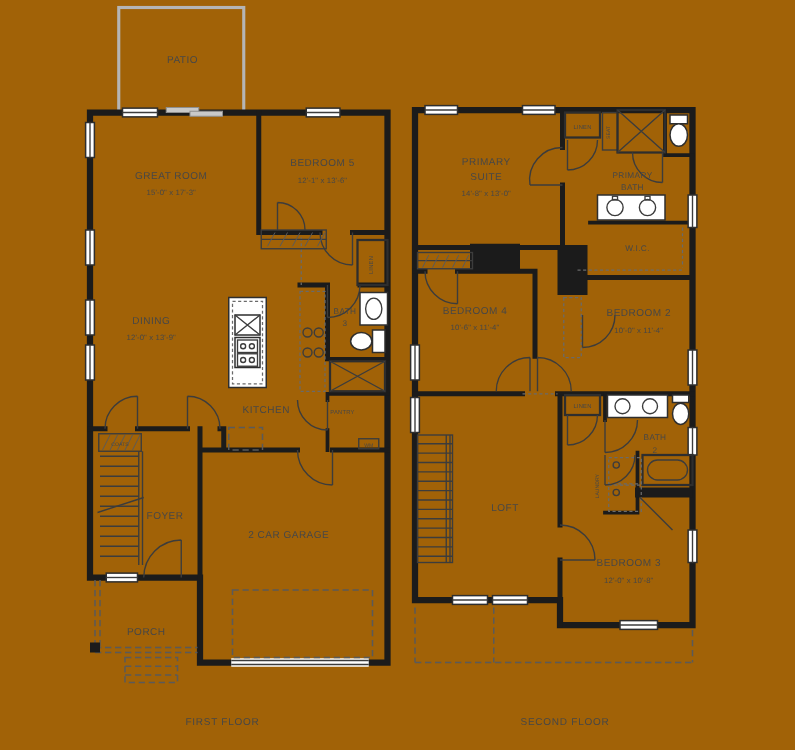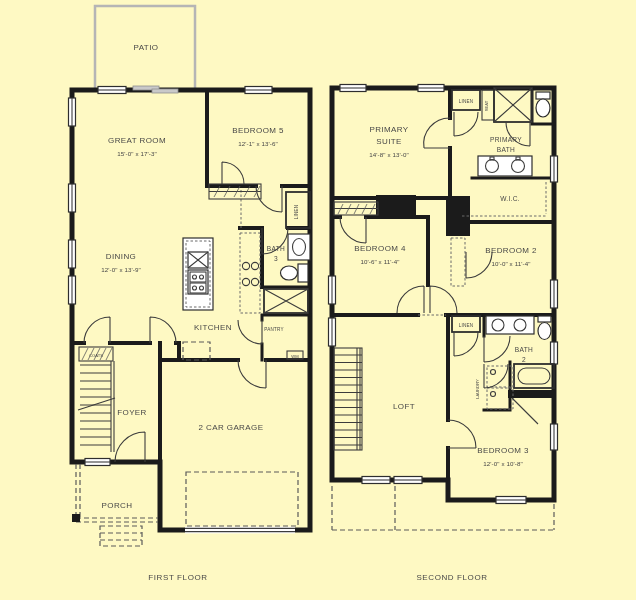--- a/index.html
+++ b/index.html
@@ -1,16 +1,16 @@
 <!DOCTYPE html>
 <html><head>
 <meta charset="utf-8">
 <style>
   html,body{margin:0;padding:0;background:#ffffff;}
-  .stage{position:relative;width:636px;height:600px;background:#fef9c3;overflow:hidden;
+  .stage{position:relative;width:636px;height:600px;background:#a16207;overflow:hidden;
          font-family:"Liberation Sans",sans-serif;}
   svg{position:absolute;left:0;top:0;}
   
   .w5{stroke:#1b1b1b;stroke-width:5;fill:none;stroke-linecap:square;}
   .w4{stroke:#1b1b1b;stroke-width:4;fill:none;stroke-linecap:square;}
   .w3{stroke:#1b1b1b;stroke-width:3;fill:none;stroke-linecap:square;}
   .thin{stroke:#3c3c3c;stroke-width:1.1;fill:none;}
   .thin15{stroke:#2e2e2e;stroke-width:1.8;fill:none;}
   .fix{stroke:#2e2e2e;stroke-width:1.2;fill:#ffffff;}
   .dash{stroke:#5a5a5a;stroke-width:1.2;fill:none;stroke-dasharray:5 3;}

